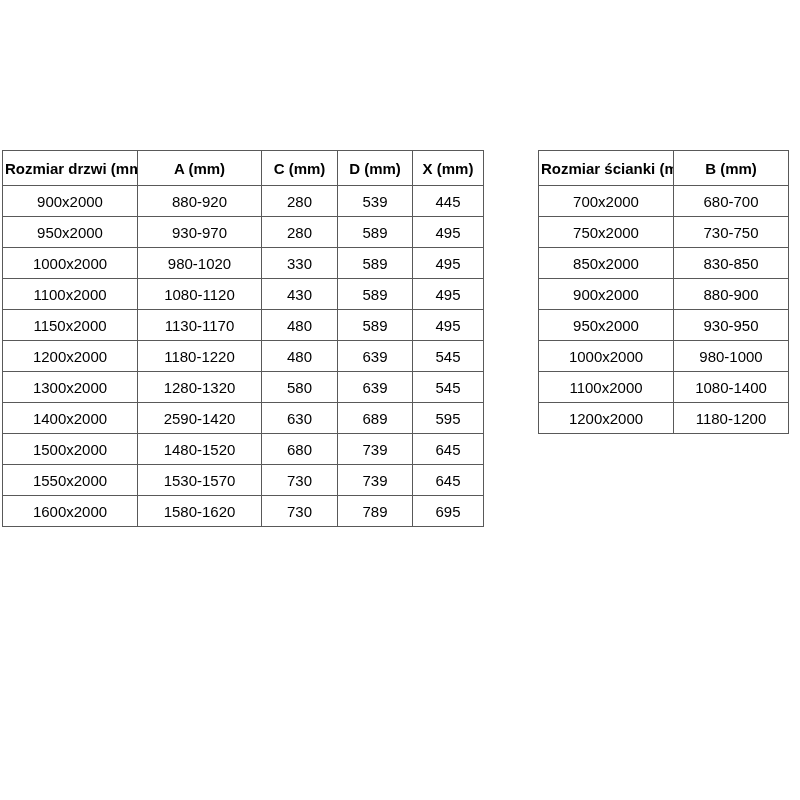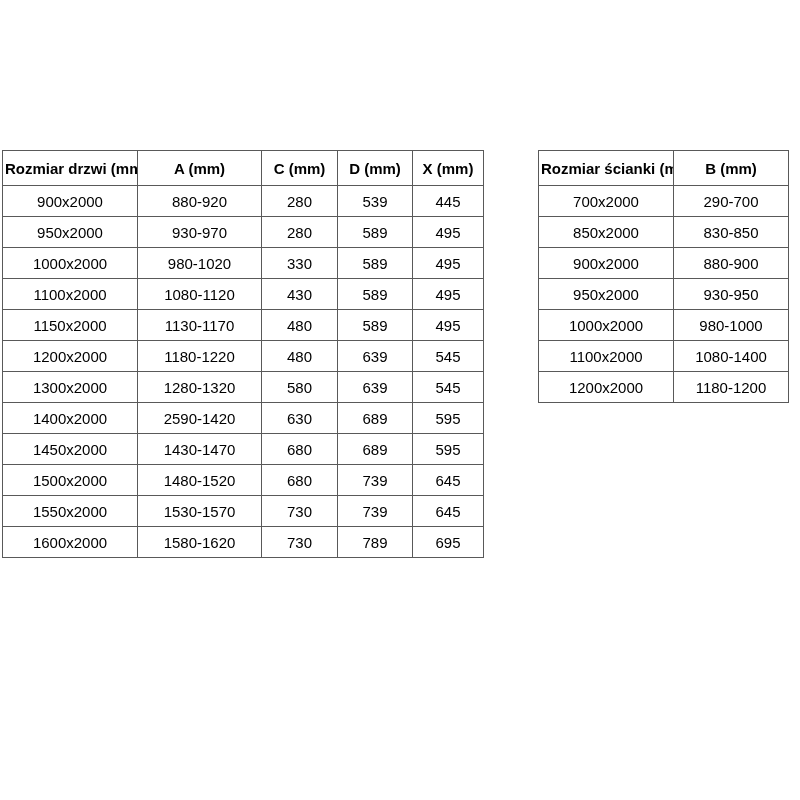--- a/index.html
+++ b/index.html
@@ -122,27 +122,20 @@
         <td>545</td>
       </tr>
       <tr>
         <td>1400x2000</td>
         <td>2590-1420</td>
         <td>630</td>
         <td>689</td>
         <td>595</td>
       </tr>
       <tr>
-        <td>1450x2000</td>
-        <td>1430-1470</td>
-        <td>680</td>
-        <td>689</td>
-        <td>595</td>
-      </tr>
-      <tr>
         <td>1500x2000</td>
         <td>1480-1520</td>
         <td>680</td>
         <td>739</td>
         <td>645</td>
       </tr>
       <tr>
         <td>1550x2000</td>
         <td>1530-1570</td>
         <td>730</td>
@@ -166,21 +159,25 @@
   </colgroup>
 <thead>
       <tr>
         <th>Rozmiar ścianki (mm)</th>
         <th>B (mm)</th>
       </tr>
     </thead>
     <tbody>
       <tr>
         <td>700x2000</td>
-        <td>290-700</td>
+        <td>680-700</td>
+      </tr>
+      <tr>
+        <td>750x2000</td>
+        <td>730-750</td>
       </tr>
       <tr>
         <td>850x2000</td>
         <td>830-850</td>
       </tr>
       <tr>
         <td>900x2000</td>
         <td>880-900</td>
       </tr>
       <tr>

